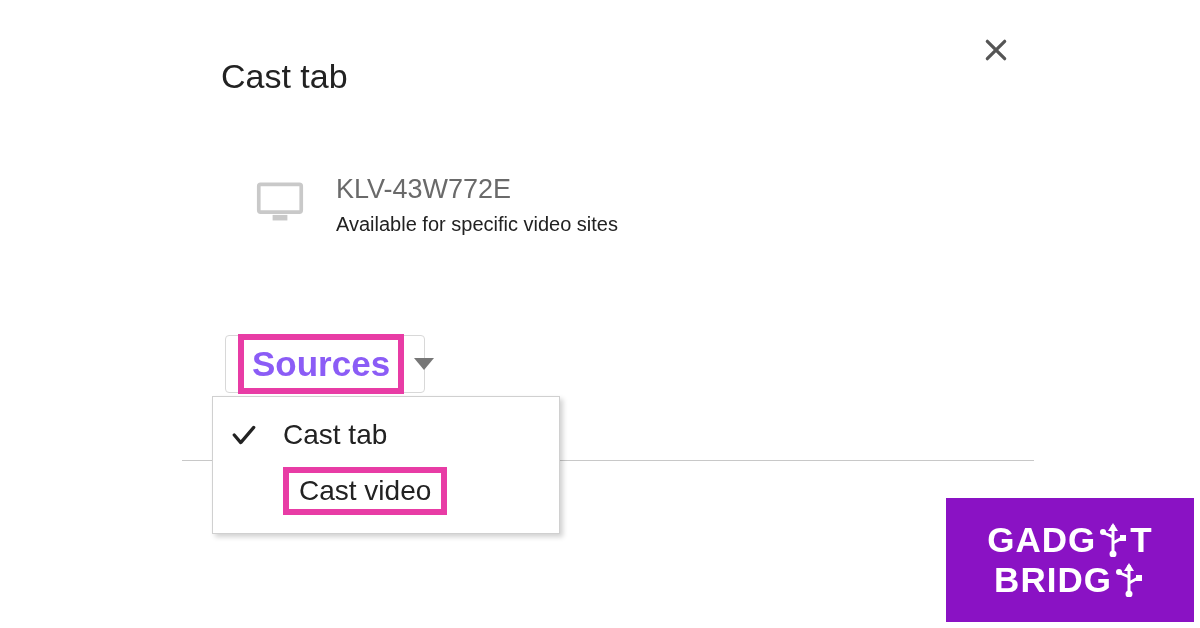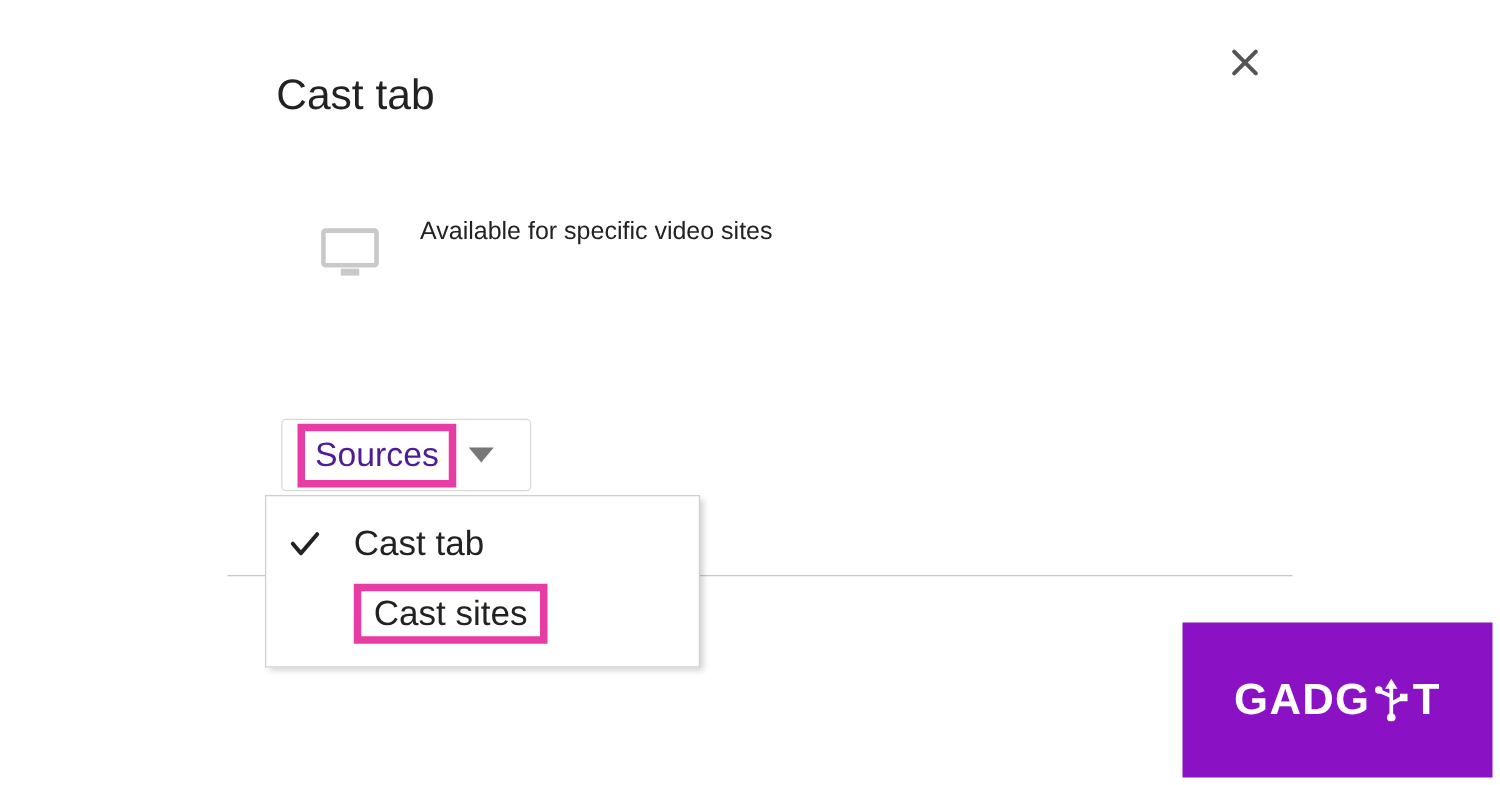--- a/index.html
+++ b/index.html
@@ -70,23 +70,23 @@
       display: flex;
       align-items: center;
       padding: 0 12px;
       cursor: pointer;
     }
     .sources-label-wrap {
       border: 6px solid #e83ca5;
       padding: 4px 8px;
     }
     .sources-label {
-      font-size: 27px;
-      font-weight: normal;
-      color: #4c1d95;
+      font-size: 35px;
+      font-weight: bold;
+      color: #8b5cf6;
     }
     .chevron-down {
       margin-left: 10px;
       width: 0; height: 0;
       border-left: 10px solid transparent;
       border-right: 10px solid transparent;
       border-top: 12px solid #777;
     }
 
     .hr-line {
@@ -165,20 +165,21 @@
   </div>
 
   <div class="device-row">
     <span class="monitor-icon">
       <svg viewBox="0 0 52 44">
         <rect x="3" y="3" width="46" height="30" rx="2" fill="none" stroke="#c9c9c9" stroke-width="4"></rect>
         <rect x="18" y="36" width="16" height="6" fill="#c9c9c9"></rect>
       </svg>
     </span>
     <div>
+      <div class="device-name">KLV-43W772E</div>
       <div class="device-status">Available for specific video sites</div>
     </div>
   </div>
 
   <div class="sources-btn">
     <span class="sources-label-wrap">
       <span class="sources-label">Sources</span>
     </span>
     <span class="chevron-down"></span>
   </div>
@@ -190,34 +191,48 @@
       <span class="check-col">
         <svg viewBox="0 0 24 24">
             <path d="M3 12 L9 19 L21 5" fill="none" stroke="#222" stroke-width="3" stroke-linecap="round" stroke-linejoin="round"></path>
           </svg>
       </span>
       <span>Cast tab</span>
     </div>
     <div class="menu-item">
       <span class="check-col"></span>
       <span class="highlight-box">
-        <span>Cast sites</span>
+        <span>Cast video</span>
       </span>
     </div>
   </div>
 </div>
 
 <div class="badge">
   <div class="badge-line">
     <span>GADG</span>
     <span class="usb-glyph">
       <svg viewBox="0 0 30 34">
         <path d="M15 2 L15 30" stroke="#fff" stroke-width="3" fill="none"></path>
         <polygon points="15,0 10,8 20,8" fill="#fff"></polygon>
         <path d="M15 14 L6 10 M15 20 L24 15" stroke="#fff" stroke-width="3" fill="none"></path>
         <circle cx="5" cy="9" r="3" fill="#fff"></circle>
         <rect x="22" y="12" width="6" height="6" fill="#fff"></rect>
         <circle cx="15" cy="31" r="3.5" fill="#fff"></circle>
       </svg>
     </span>
     <span>T</span>
   </div>
+  <div class="badge-line">
+    <span>BRIDG</span>
+    <span class="usb-glyph">
+      <svg viewBox="0 0 30 34">
+        <path d="M15 2 L15 30" stroke="#fff" stroke-width="3" fill="none"></path>
+        <polygon points="15,0 10,8 20,8" fill="#fff"></polygon>
+        <path d="M15 14 L6 10 M15 20 L24 15" stroke="#fff" stroke-width="3" fill="none"></path>
+        <circle cx="5" cy="9" r="3" fill="#fff"></circle>
+        <rect x="22" y="12" width="6" height="6" fill="#fff"></rect>
+        <circle cx="15" cy="31" r="3.5" fill="#fff"></circle>
+      </svg>
+    </span>
+    <span></span>
+  </div>
 </div>
 
 </body></html>

